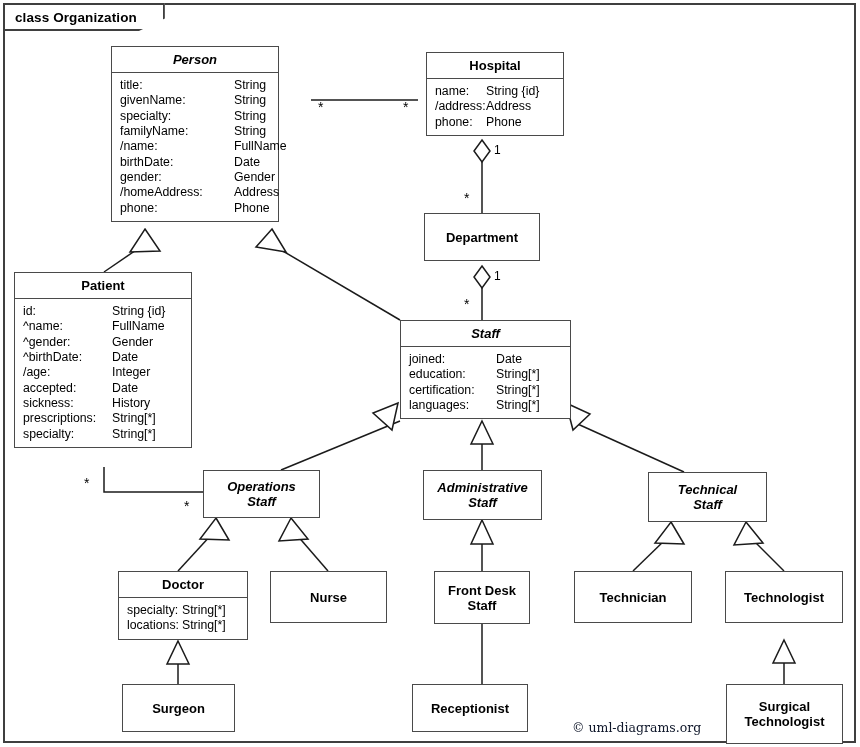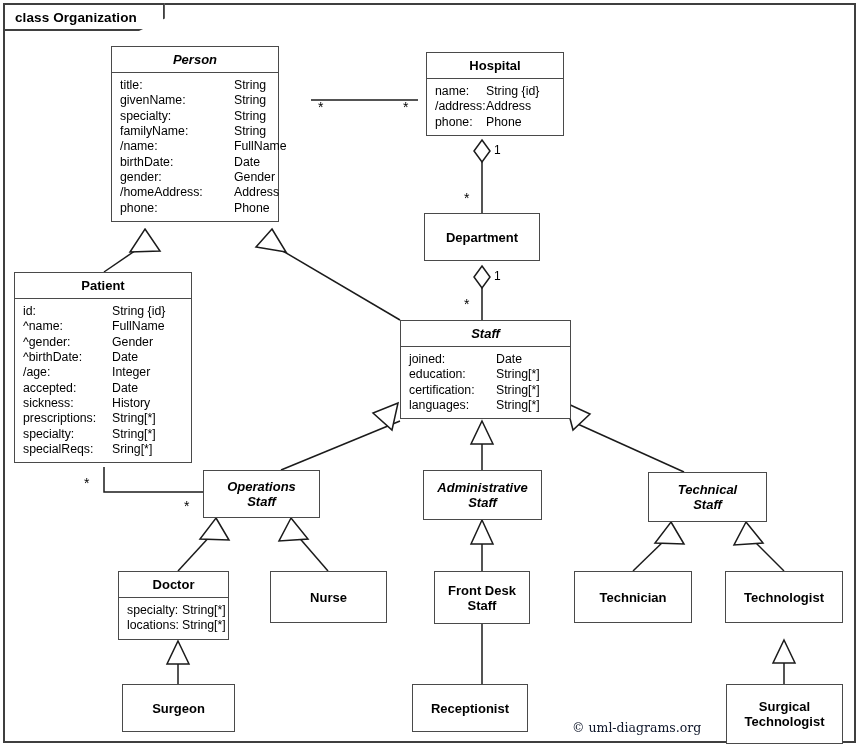--- a/index.html
+++ b/index.html
@@ -296,24 +296,20 @@
           <span class="v" style="left:97px">History</span>
         </div>
       <div class="attr">
           <span class="k">prescriptions:</span>
           <span class="v" style="left:97px">String[*]</span>
         </div>
       <div class="attr">
           <span class="k">specialty:</span>
           <span class="v" style="left:97px">String[*]</span>
         </div>
-      <div class="attr">
-          <span class="k">specialReqs:</span>
-          <span class="v" style="left:97px">Sring[*]</span>
-        </div>
     </div>
   </div>
 
   <div class="cls abstract has-attrs" style="left:400px; top:320px; width:171px;">
     <div class="cls-name">Staff</div>
     <div class="cls-attrs">
       <div class="attr">
           <span class="k">joined:</span>
           <span class="v" style="left:95px">Date</span>
         </div>
@@ -340,21 +336,21 @@
   <div class="cls abstract centered-body" style="left:423px; top:470px; width:119px; height:50px;">
     <div class="cls-name">Administrative
 Staff</div>
   </div>
 
   <div class="cls abstract centered-body" style="left:648px; top:472px; width:119px; height:50px;">
     <div class="cls-name">Technical
 Staff</div>
   </div>
 
-  <div class="cls has-attrs" style="left:118px; top:571px; width:111px;">
+  <div class="cls has-attrs" style="left:118px; top:571px; width:130px;">
     <div class="cls-name">Doctor</div>
     <div class="cls-attrs">
       <div class="attr">
           <span class="k">specialty:</span>
           <span class="v" style="left:63px">String[*]</span>
         </div>
       <div class="attr">
           <span class="k">locations:</span>
           <span class="v" style="left:63px">String[*]</span>
         </div>

